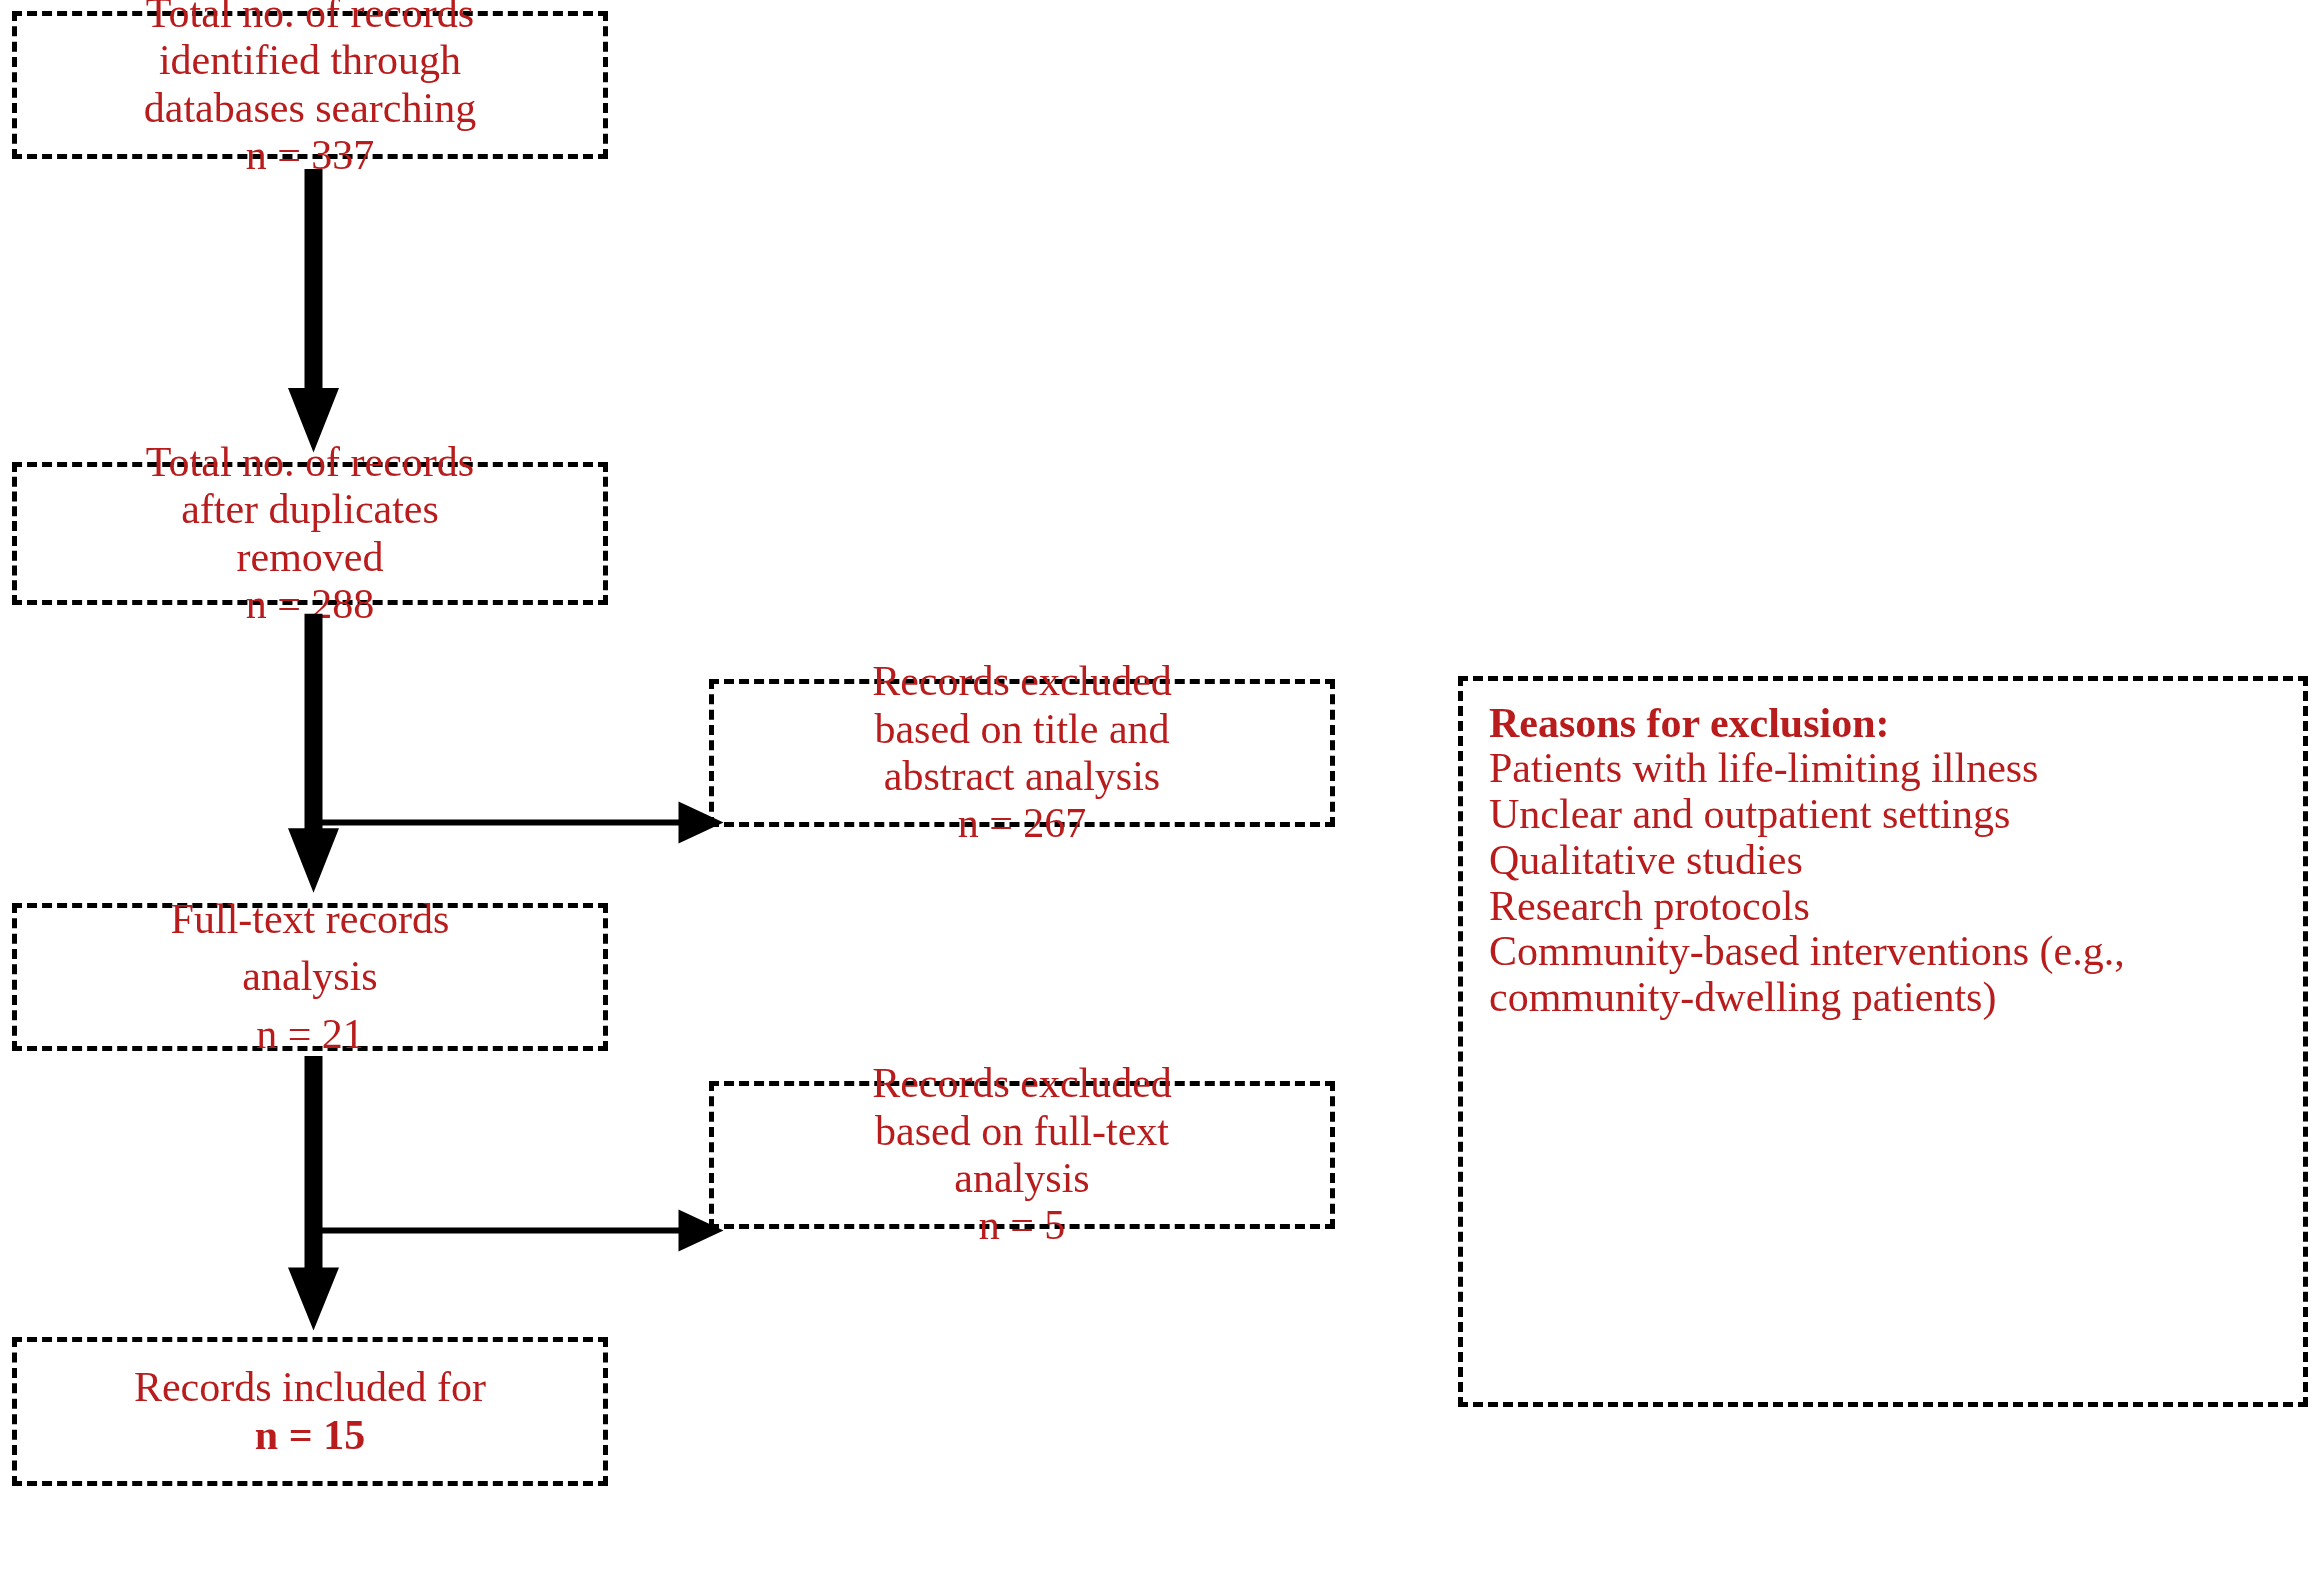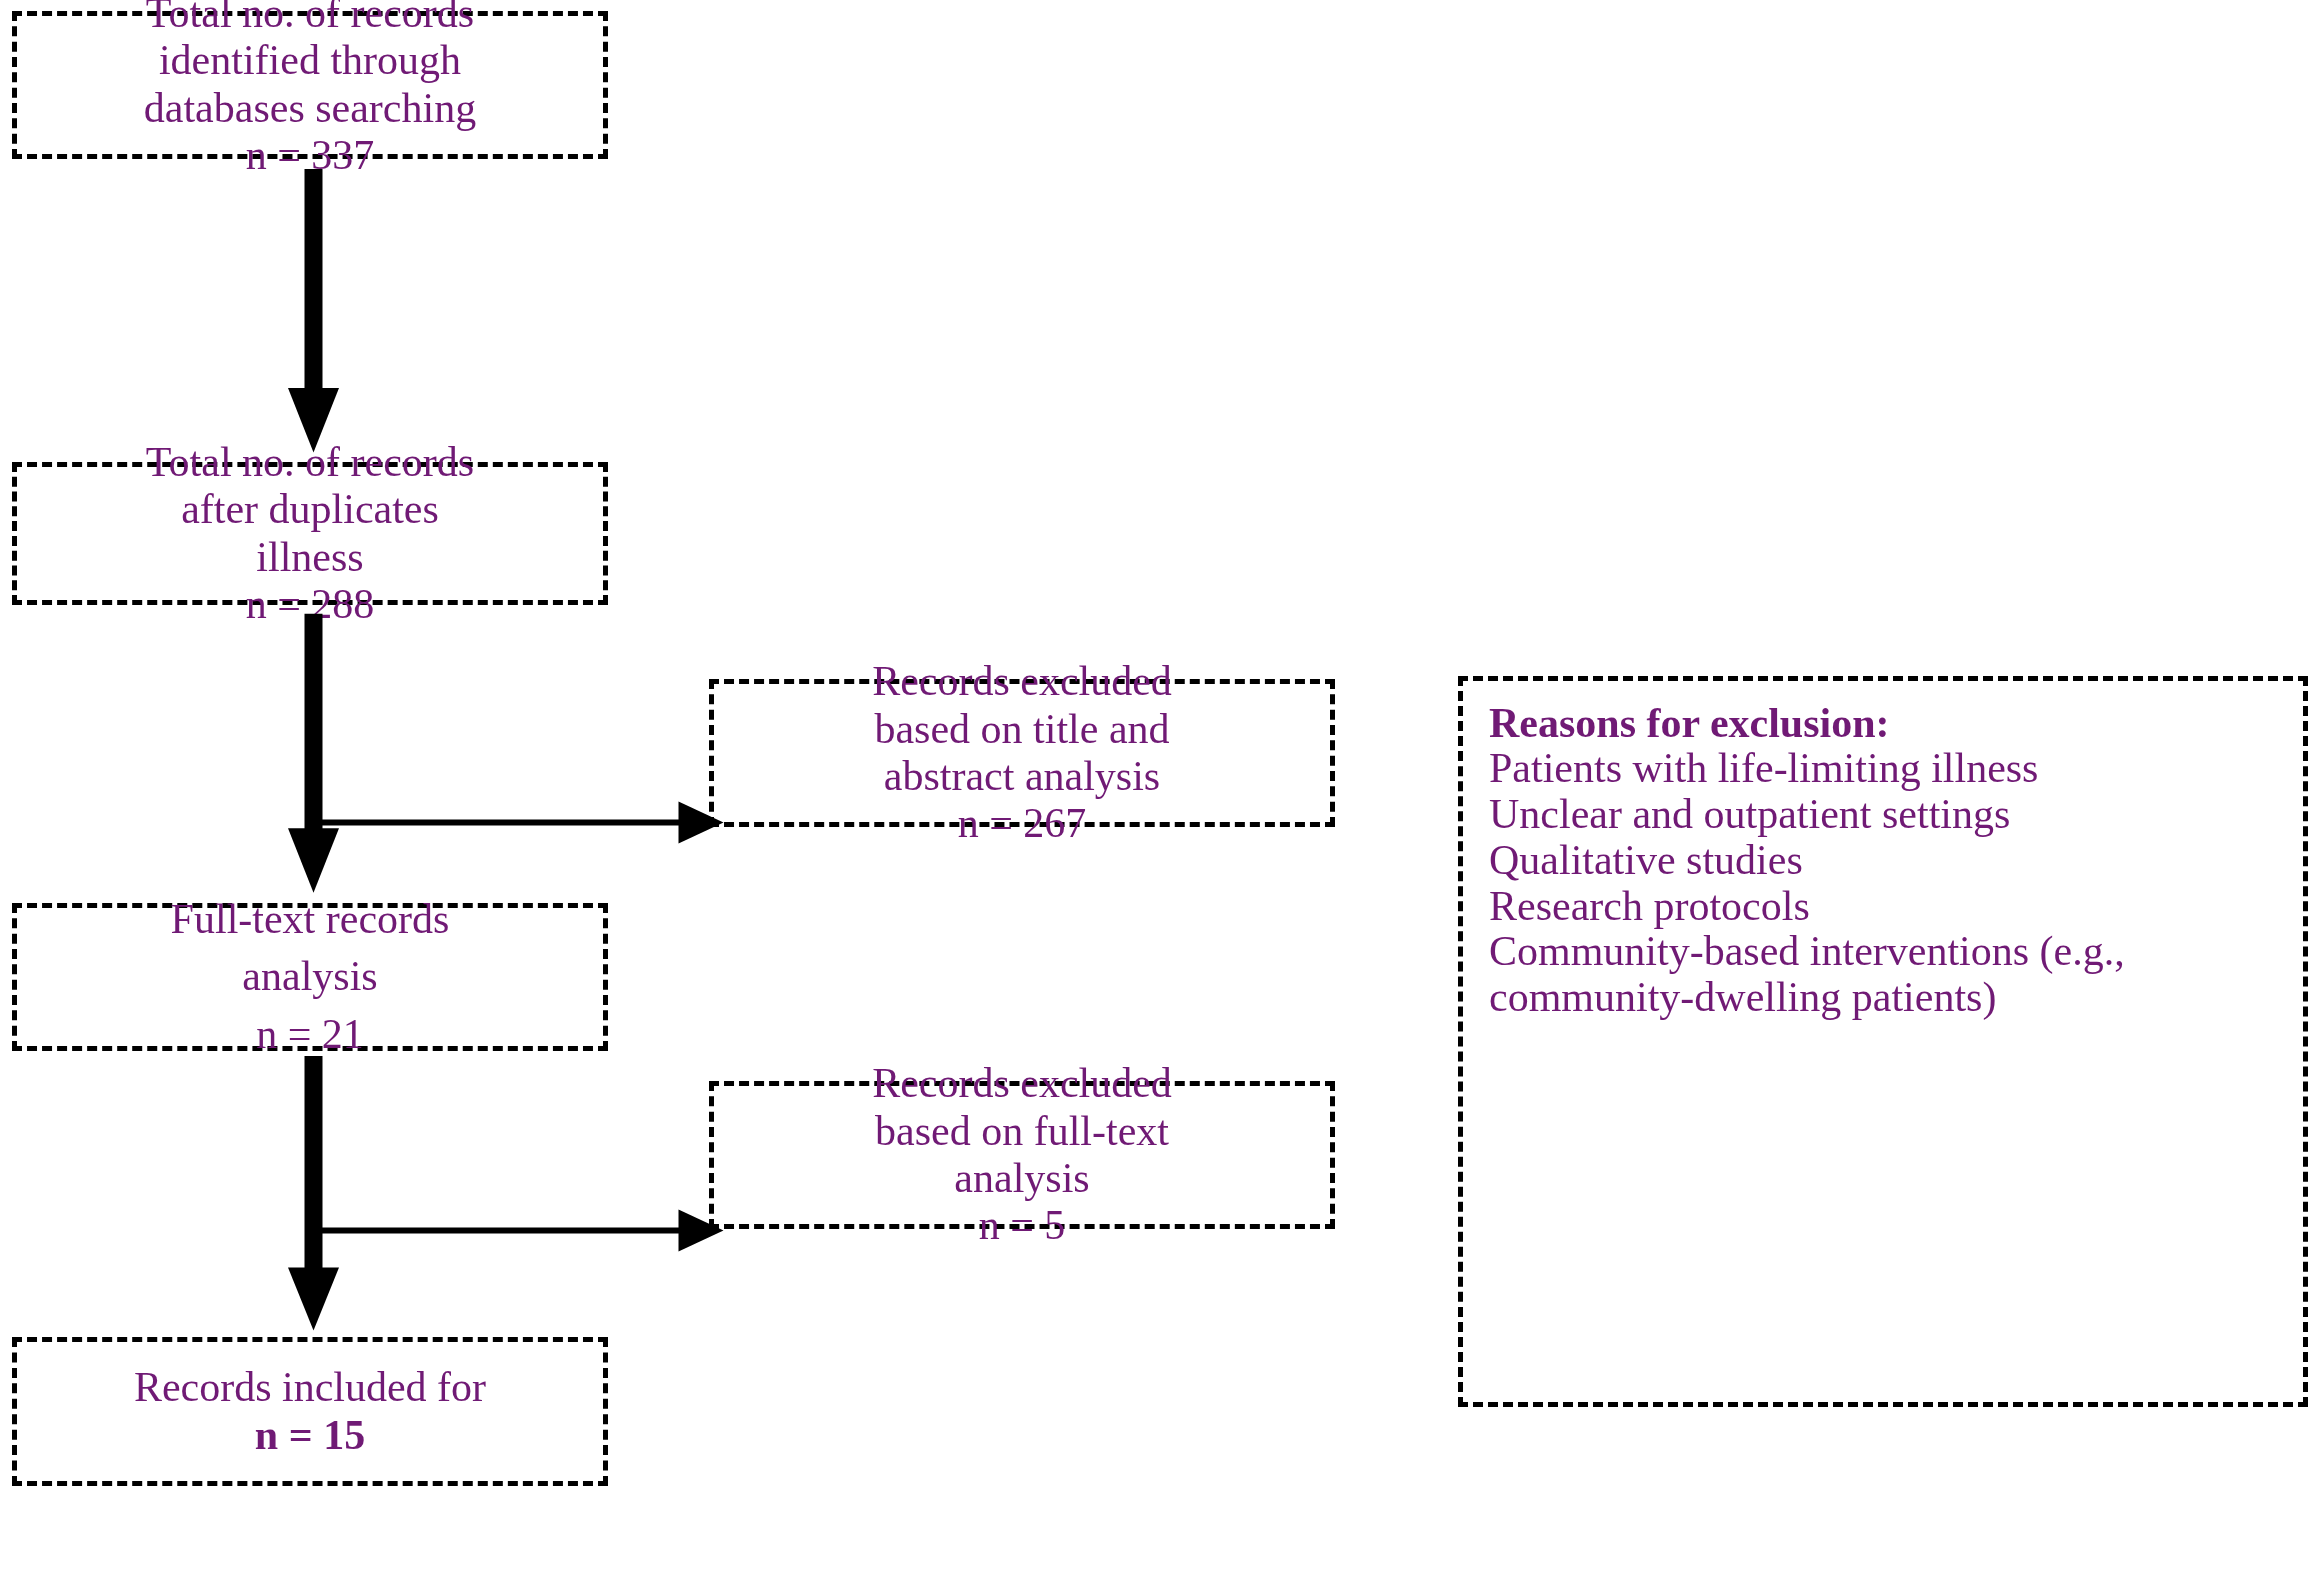--- a/index.html
+++ b/index.html
@@ -6,21 +6,21 @@
     margin: 0;
     padding: 0;
     background: #ffffff;
   }
   #page {
     position: relative;
     width: 2319px;
     height: 1594px;
     background: #ffffff;
     font-family: "Liberation Serif", "DejaVu Serif", serif;
-    color: #701a75;
+    color: #b91c1c;
     overflow: hidden;
   }
 
   
   .node {
     position: absolute;
     box-sizing: border-box;
     border: 5.3px dashed #000000;
     background: #ffffff;
     display: flex;
@@ -77,21 +77,21 @@
   <div class="node" id="node-identified">
     <span class="line">Total no. of records</span>
     <span class="line">identified through</span>
     <span class="line">databases searching</span>
     <span class="line">n = 337</span>
   </div>
 
   <div class="node" id="node-dedup">
     <span class="line">Total no. of records</span>
     <span class="line">after duplicates</span>
-    <span class="line">illness</span>
+    <span class="line">removed</span>
     <span class="line">n = 288</span>
   </div>
 
   <div class="node" id="node-fulltext">
     <span class="line">Full-text records</span>
     <span class="line">analysis</span>
     <span class="line">n = 21</span>
   </div>
 
   <div class="node" id="node-included">

